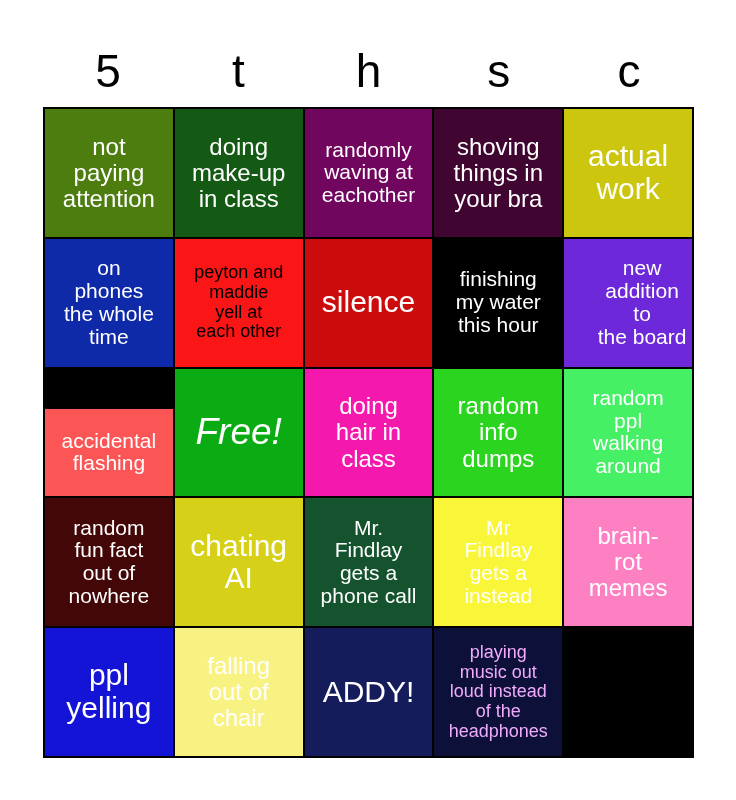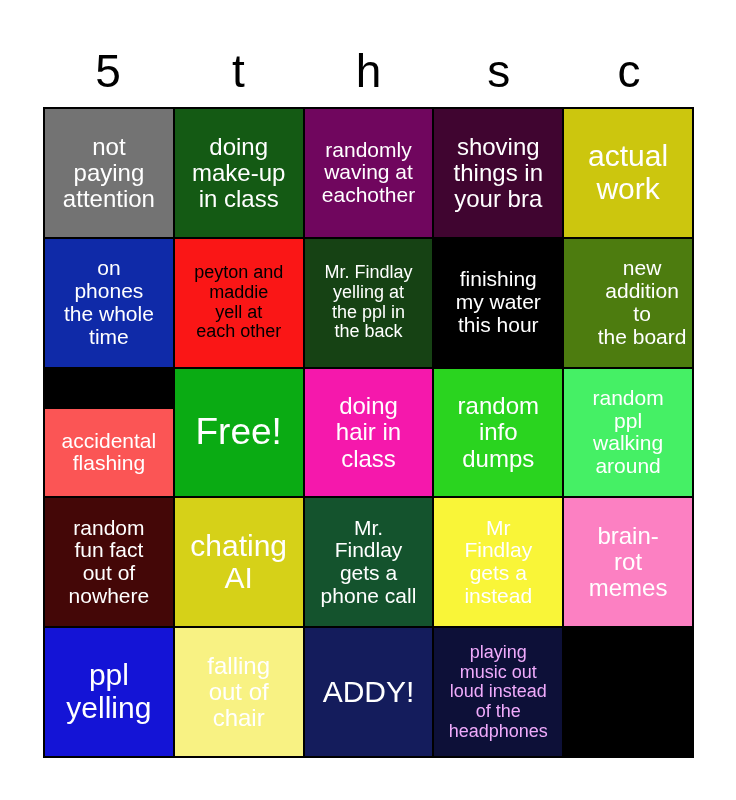--- a/index.html
+++ b/index.html
@@ -91,21 +91,21 @@
 
   <div id="header-row">
       <div class="header-cell" style="color: rgb(0, 0, 0);">5</div>
       <div class="header-cell" style="color: rgb(0, 0, 0);">t</div>
       <div class="header-cell" style="color: rgb(0, 0, 0);">h</div>
       <div class="header-cell" style="color: rgb(0, 0, 0);">s</div>
       <div class="header-cell" style="color: rgb(0, 0, 0);">c</div>
     </div>
 
   <div id="bingo-grid">
-      <div class="cell" data-size="md" style="background: #737373;">
+      <div class="cell" data-size="md" style="background: #4d7c0f;">
         <span class="cell-text" style="color: rgb(255, 255, 255);">not
 paying
 attention</span>
       </div>
       <div class="cell" data-size="md" style="background: rgb(20, 90, 20);">
         <span class="cell-text" style="color: rgb(255, 255, 255);">doing
 make-up
 in class</span>
       </div>
       <div class="cell" data-size="sm" style="background: rgb(112, 6, 94);">
@@ -127,42 +127,39 @@
 phones
 the whole
 time</span>
       </div>
       <div class="cell" data-size="xs" style="background: rgb(250, 22, 22);">
         <span class="cell-text" style="color: #000000;">peyton and
 maddie
 yell at
 each other</span>
       </div>
-      <div class="cell" data-size="xs" style="background: rgb(22, 66, 20);">
-        <span class="cell-text" style="color: rgb(255, 255, 255);">Mr. Findlay
-yelling at
-the ppl in
-the back</span>
+      <div class="cell" data-size="lg" style="background: rgb(204, 12, 12);">
+        <span class="cell-text" style="color: rgb(255, 255, 255);">silence</span>
       </div>
       <div class="cell" data-size="sm">
         <span class="cell-text" style="color: rgb(255, 255, 255);">finishing
 my water
 this hour</span>
       </div>
-      <div class="cell" data-size="sm" style="background: #4d7c0f; padding-left: 32px;">
+      <div class="cell" data-size="sm" style="background: #6d28d9; padding-left: 32px;">
         <span class="cell-text" style="color: rgb(255, 255, 255);">new
 addition to
 the board</span>
       </div>
       <div class="cell" data-size="sm" style="background: rgb(251, 85, 85); margin-top: 40px;">
         <span class="cell-text" style="color: rgb(255, 255, 255);">accidental
 flashing</span>
       </div>
       <div class="cell" data-size="xl" style="background: rgb(10, 171, 19);">
-        <span class="cell-text" style="color: rgb(255, 255, 255);">Free!</span>
+        <span class="cell-text" style="color: rgb(255, 255, 255); font-style: italic;">Free!</span>
       </div>
       <div class="cell" data-size="md" style="background: rgb(245, 24, 172);">
         <span class="cell-text" style="color: rgb(255, 255, 255);">doing
 hair in
 class</span>
       </div>
       <div class="cell" data-size="md" style="background: rgb(42, 212, 31);">
         <span class="cell-text" style="color: rgb(255, 255, 255);">random
 info
 dumps</span>

